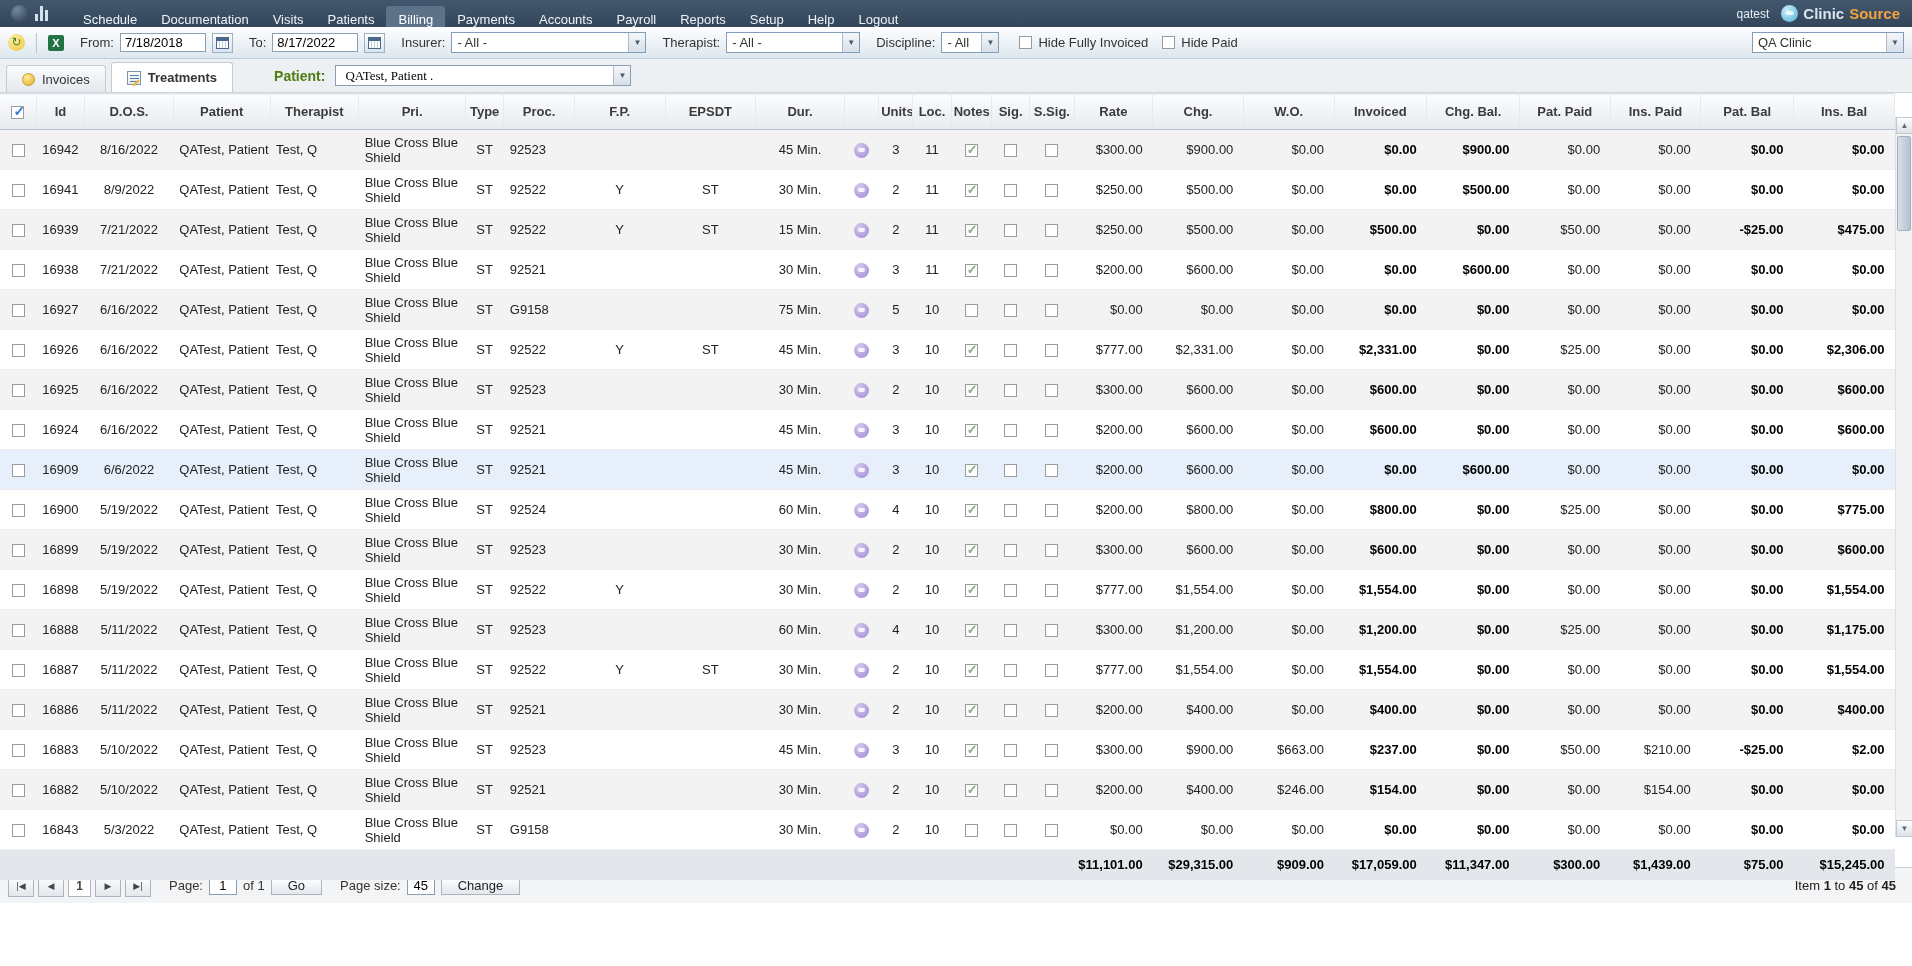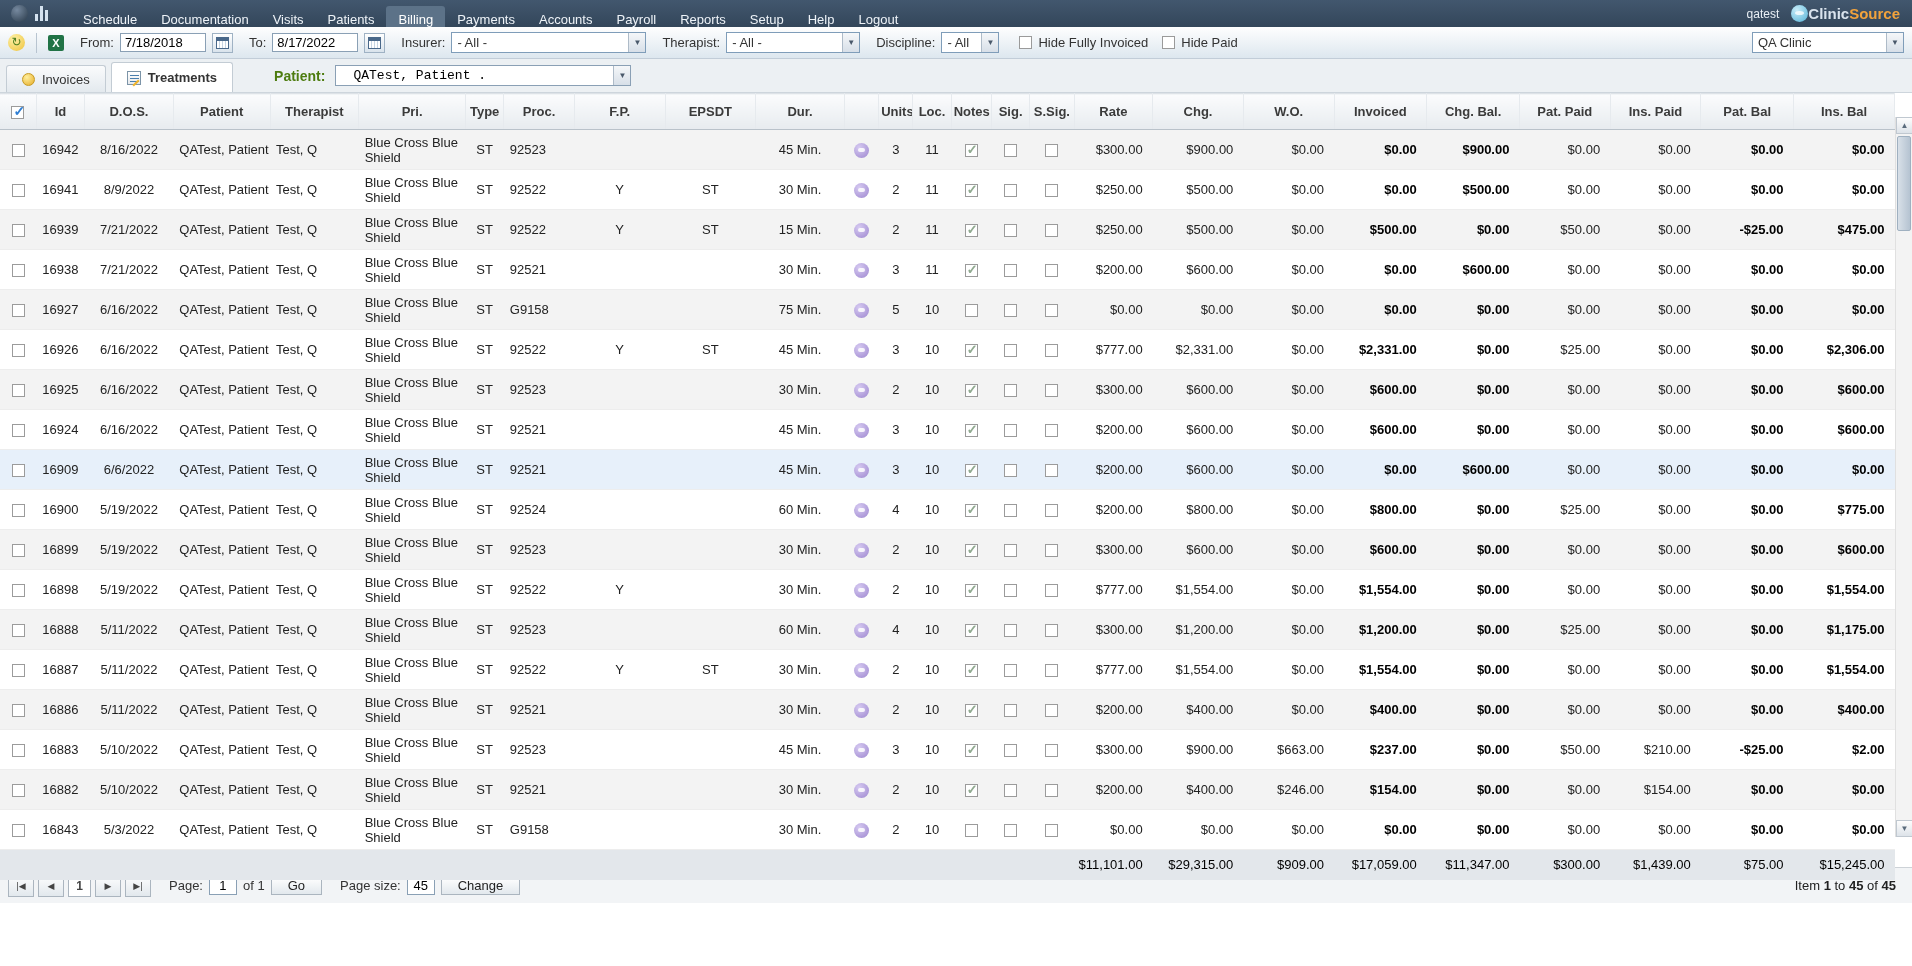--- a/index.html
+++ b/index.html
@@ -9,21 +9,21 @@
   .menubar { height:27px; background:linear-gradient(#42576e,#33465a); display:flex; align-items:center; color:#fff; padding:0 6px; }
   .logo-ball { width:17px; height:17px; border-radius:50%; background:radial-gradient(circle at 35% 30%, #76899f, #273848); margin:0 5px; flex:none; }
   .stats-ico { width:18px; height:15px; margin:0 8px 0 2px; display:flex; align-items:flex-end; gap:2px; flex:none; }
   .stats-ico i { display:block; width:3px; background:#d4e2ef; }
   .stats-ico i:nth-child(1){height:7px} .stats-ico i:nth-child(2){height:15px} .stats-ico i:nth-child(3){height:11px}
   .menu { display:flex; margin-left:10px; height:100%; align-items:flex-end; }
   .menu-item { padding:6px 12px 0 12px; font-size:13px; color:#eef3f8; cursor:pointer; white-space:nowrap; }
   .menu-item.active { background:#5c7288; border-radius:3px 3px 0 0; color:#fff; }
   .menubar-right { margin-left:auto; display:flex; align-items:center; gap:12px; padding-right:6px; }
   .username { font-size:12px; color:#e9eff5; }
-  .brand { display:flex; align-items:center; font-size:15px; }
+  .brand { display:flex; align-items:center; gap:5px; font-size:15px; }
   .brand-ball { width:17px; height:17px; border-radius:50%; background:radial-gradient(circle at 35% 30%, #c8ecf9, #54b2d6); position:relative; }
   .brand-ball::after { content:""; position:absolute; left:4px; top:6px; width:9px; height:4px; border-radius:50%; background:rgba(255,255,255,.75); }
   .brand-clinic { color:#d9e3ed; font-weight:bold; }
   .brand-source { color:#f2a33c; font-weight:bold; }
 
   
   .toolbar { height:32px; background:linear-gradient(#fefefe,#dde7ef); border-bottom:1px solid #c2cdd8; display:flex; align-items:center; padding:0 8px; gap:6px; font-size:13px; color:#333; }
   .refr { width:17px; height:17px; border-radius:50%; background:radial-gradient(circle at 35% 30%, #fdf0a6, #eec23a); color:#4e7d1d; font-size:12px; line-height:16px; text-align:center; flex:none; }
   .tb-sep { width:1px; height:20px; background:#b8c4d0; margin:0 5px; }
   .xls { width:16px; height:16px; background:#217346; color:#fff; font-size:11px; font-weight:bold; display:flex; align-items:center; justify-content:center; border-radius:2px; flex:none; }
@@ -43,39 +43,39 @@
   .tabrow { height:34px; background:#ecf0f3; border-bottom:1px solid #cdd5dc; display:flex; align-items:flex-end; padding:0 6px; gap:5px; }
   .tab { display:flex; align-items:center; gap:7px; height:27px; padding:0 15px; font-size:13px; color:#333; border:1px solid #c3ccd4; border-bottom:none; border-radius:3px 3px 0 0; background:linear-gradient(#fafbfc,#e3e9ee); cursor:pointer; }
   .tab.active { background:#fff; font-weight:bold; height:30px; }
   .iico { width:13px; height:13px; border-radius:50%; background:radial-gradient(circle at 35% 30%, #ffef9e, #e6ac27); border:1px solid #c79a22; flex:none; }
   .tico { width:14px; height:14px; background:linear-gradient(#fff,#e6e9ec); border:1px solid #7c94a8; position:relative; flex:none; }
   .tico::before { content:""; position:absolute; left:2px; top:3px; width:9px; height:1px; background:#4a7fae; box-shadow:0 3px 0 #4a7fae, 0 6px 0 #4a7fae; }
   .tico::after { content:""; position:absolute; right:0px; bottom:0px; width:8px; height:2px; background:#f0b429; transform:rotate(-45deg); }
   .patient-wrap { display:flex; align-items:center; margin-left:36px; margin-bottom:6px; gap:10px; }
   .patient-label { font-weight:bold; font-size:14px; color:#4d7c0f; }
   .combo { display:flex; width:296px; height:21px; border:1px solid #8aa0b5; background:#fff; }
-  .combo input { flex:1; border:none; font-size:13px; padding:0 17px; font-family:Liberation Mono, monospace; outline:none; }
+  .combo input { flex:1; border:none; font-size:13px; padding:0 9px; font-family:Liberation Serif, serif; outline:none; }
 
   
   .grid-area { position:relative; height:774px; background:#fff; }
   table.grid { width:1895px; border-collapse:collapse; table-layout:fixed; font-size:13px; color:#222; }
   .grid thead th { height:36px; background:linear-gradient(#fbfcfd,#e7ebef); border-bottom:1px solid #b9c2ca; border-top:1px solid #dde2e7; border-right:1px solid #e6eaee; font-weight:bold; color:#3b3b3b; font-size:13px; padding:0 2px; white-space:nowrap; overflow:hidden; }
   .grid tbody td { height:40px; vertical-align:middle; line-height:15px; border-bottom:1px solid #ededed; overflow:hidden; }
   .grid tr.alt td { background:#f3f3f3; }
   .grid tr.hl td { background:#e7f0fa; }
   .money { text-align:right; padding-right:10px; }
   .boldcol { font-weight:bold; color:#000; }
   .cleft { text-align:left; padding-left:6px; }
   .ccent { text-align:center; }
   .cb { width:13px; height:13px; border:1px solid #9b9b9b; background:#fff; display:inline-block; position:relative; vertical-align:middle; }
   .cb.checked::after { content:"\2713"; position:absolute; top:-3px; left:1px; font-size:13px; color:#8fa98f; font-weight:bold; }
   .cb.blue::after { content:"\2713"; position:absolute; top:-4px; left:1px; font-size:14px; color:#2f7ed3; font-weight:bold; }
   .nico { width:15px; height:15px; border-radius:50%; background:radial-gradient(circle at 35% 30%, #d6caf1, #9d86cf); display:inline-block; position:relative; vertical-align:middle; }
   .nico::after { content:""; position:absolute; left:4px; top:5px; width:7px; height:4px; background:rgba(255,255,255,.85); border-radius:2px; }
-  .grid tr.totals td { background:#e3e7eb; border-top:1px solid #b6bec6; border-bottom:none; height:30px; font-weight:normal; color:#000; }
+  .grid tr.totals td { background:#e3e7eb; border-top:1px solid #b6bec6; border-bottom:none; height:30px; font-weight:bold; color:#000; }
 
   
   .vscroll { position:absolute; top:24px; right:0; width:17px; height:720px; background:#f3f3f3; border-left:1px solid #e0e0e0; }
   .sb-btn { position:absolute; left:0; width:17px; height:17px; background:linear-gradient(#fdfdfd,#dde3e9); border:1px solid #c0c8d0; font-size:8px; color:#5a6b7c; display:flex; align-items:center; justify-content:center; cursor:pointer; }
   .sb-up { top:0; } .sb-down { bottom:0; }
   .sb-thumb { position:absolute; top:19px; left:1px; width:14px; height:95px; background:linear-gradient(90deg,#d8e0e8,#b5c3d1); border:1px solid #9fb0c0; border-radius:2px; cursor:grab; }
 
   
   .pager { height:36px; background:#f2f4f6; border-top:1px solid #cdd2d7; display:flex; align-items:center; padding:0 8px; gap:6px; font-size:13px; color:#333; }
   .pbtn { width:26px; height:23px; border:1px solid #abb5bf; background:linear-gradient(#fefefe,#e2e8ed); font-size:9px; color:#444; display:flex; align-items:center; justify-content:center; cursor:pointer; font-family:inherit; }

